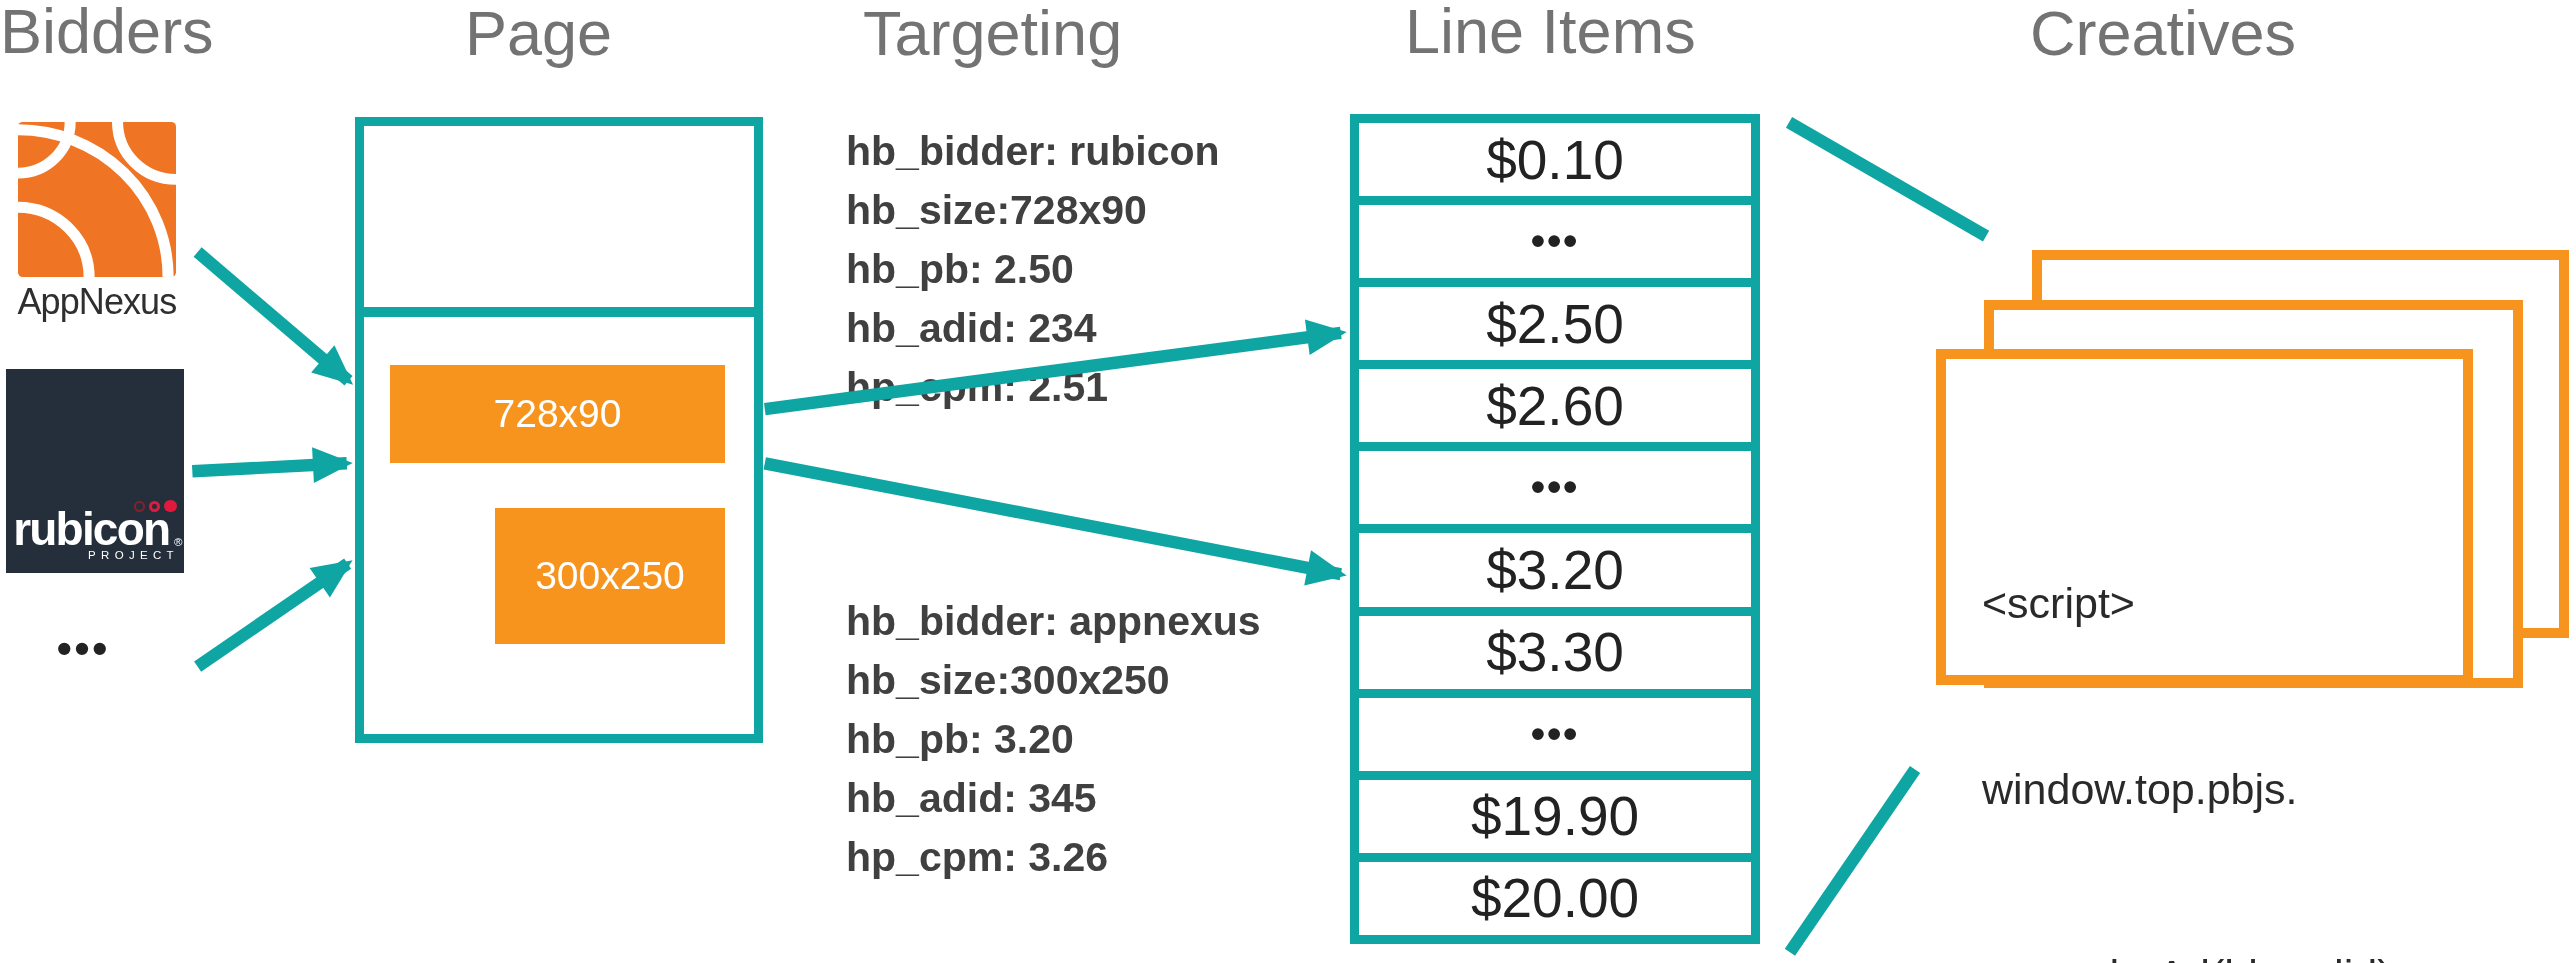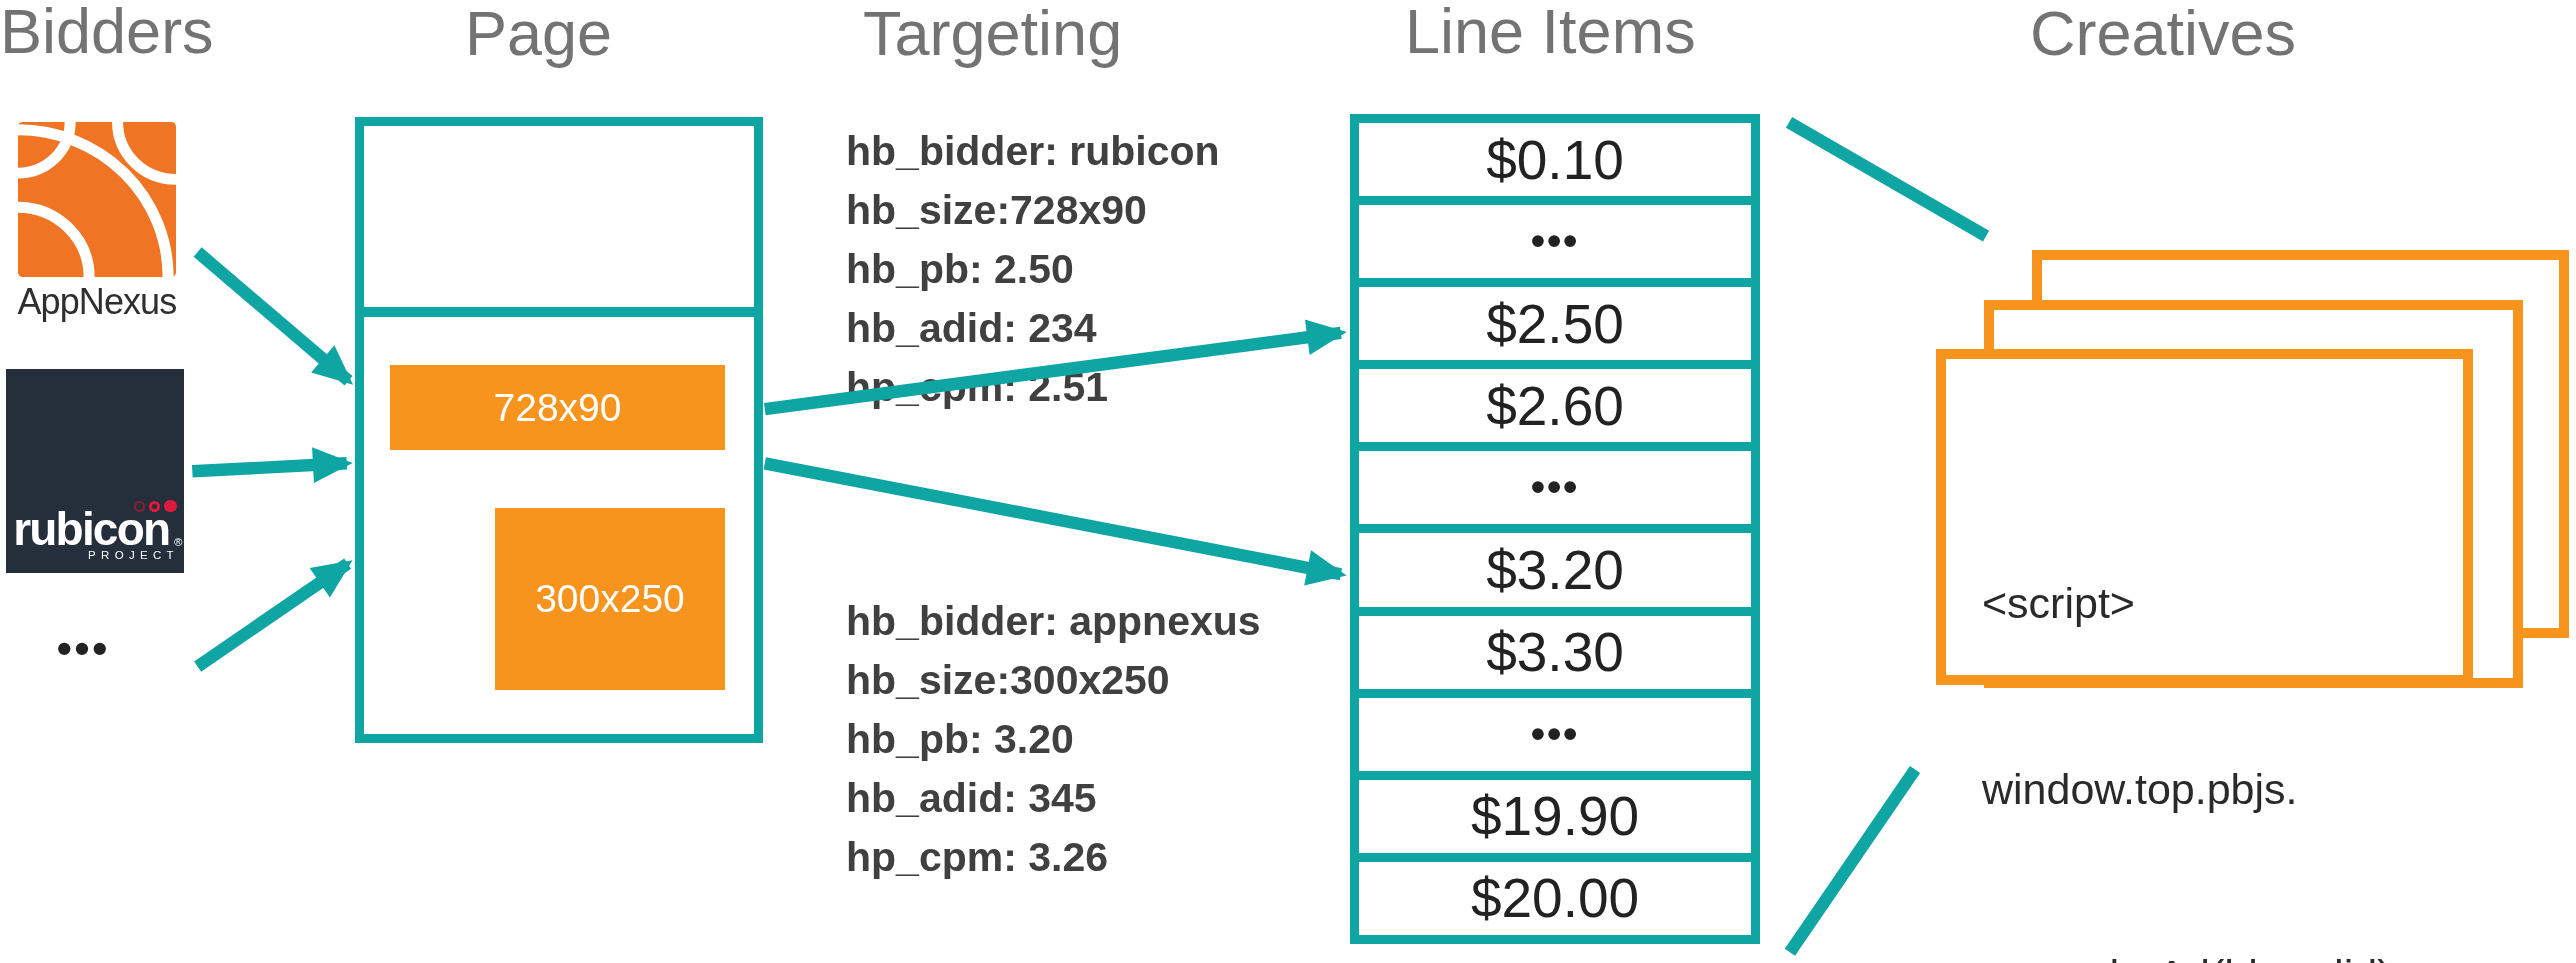--- a/index.html
+++ b/index.html
@@ -52,22 +52,22 @@
   .page-box{
     position:absolute;left:355px;top:117px;width:408px;height:626px;
     border:9.8px solid var(--teal);background:#fff;
   }
   .page-divider{position:absolute;left:0;right:0;top:181px;height:9.8px;background:var(--teal);}
   .ad-slot{
     position:absolute;background:var(--orange);color:#fff;
     display:flex;align-items:center;justify-content:center;
     font-size:39px;font-weight:400;
   }
-  .slot-banner{left:26px;top:239px;width:335px;height:85px;}
-  .slot-rect{left:131px;top:382px;width:230px;height:182px;}
+  .slot-banner{left:26px;top:239px;width:335px;height:98px;}
+  .slot-rect{left:131px;top:382px;width:230px;height:136px;}
   
   .targeting-block{position:absolute;left:846px;font-size:41px;font-weight:700;line-height:59px;color:#404040;white-space:nowrap;}
   .targeting-rubicon{top:122px;}
   .targeting-appnexus{top:592px;}
   
   .li-table{
     position:absolute;left:1350px;top:114px;width:410px;height:830px;
     border:9.8px solid var(--teal);background:#fff;
     display:flex;flex-direction:column;
   }

